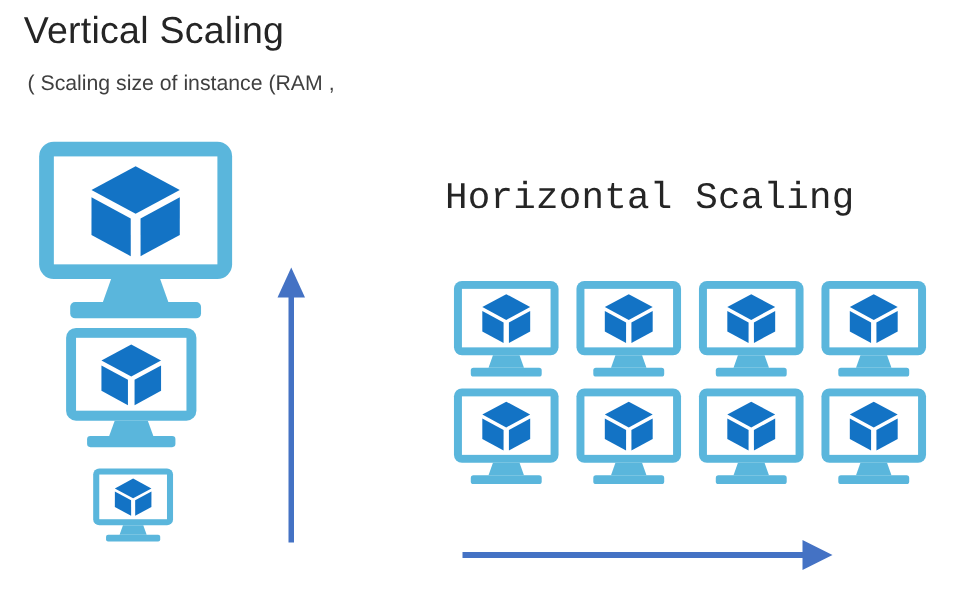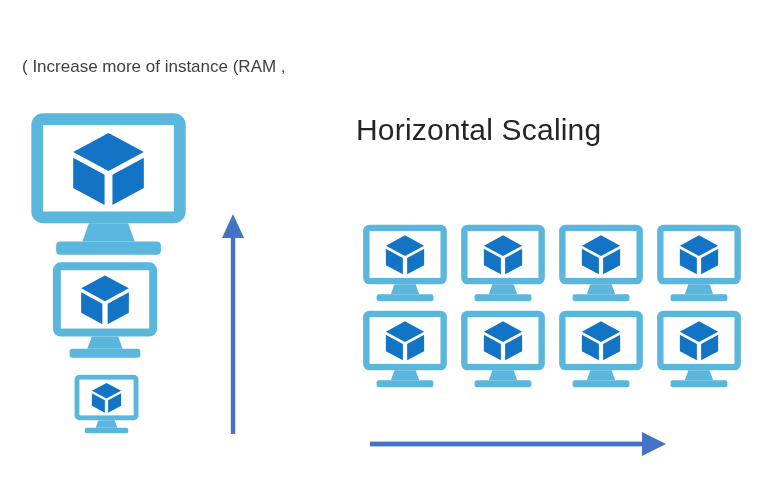--- a/index.html
+++ b/index.html
@@ -20,21 +20,21 @@
   }
   .section-title{
     position:absolute;
     font-size:30px;
     font-weight:300;
     letter-spacing:0.2px;
     color:var(--title-color);
     white-space:nowrap;
   }
   .v-title{left:19px;top:8px;}
-  .h-title{left:356px;top:113px;}
+  .h-title{left:356px;top:142px;font-family:Liberation Mono, monospace;}
   .section-subtitle{
     position:absolute;
     font-size:17px;
     font-weight:300;
     color:var(--subtitle-color);
     line-height:22px;
     white-space:nowrap;
   }
   .v-subtitle{left:22px;top:56px;}
   .h-subtitle{left:358px;top:170px;}
@@ -63,22 +63,23 @@
       <rect x="1" y="1" width="118" height="84" rx="9" style="fill:var(--monitor-blue)"></rect>
       <rect x="10" y="10" width="100" height="66" style="fill:#ffffff"></rect>
       <polygon points="45,85 75,85 80,99 40,99" style="fill:var(--monitor-blue)"></polygon>
       <rect x="20" y="99" width="80" height="10" rx="3" style="fill:var(--monitor-blue)"></rect>
       <polygon points="60,16 87,30.5 60,45 33,30.5" style="fill:var(--cube-blue)"></polygon>
       <polygon points="33,35 57,48 57,71 33,58" style="fill:var(--cube-blue)"></polygon>
       <polygon points="87,35 63,48 63,71 87,58" style="fill:var(--cube-blue)"></polygon>
     </symbol>
   </svg>
 
+  <div class="section-title v-title">Vertical Scaling</div>
   <div class="section-subtitle v-subtitle">
-    <div>( Increase more of instance (RAM ,</div>
+    <div>( Scaling size of instance (RAM ,</div>
   </div>
 
   <div class="vm-stack">
       <div class="m-large">
         <svg viewBox="0 0 120 110" class="vm">
           <use href="#vm-symbol" xlink:href="#vm-symbol"></use>
         </svg>
       </div>
       <div class="m-medium">
         <svg viewBox="0 0 120 110" class="vm">

